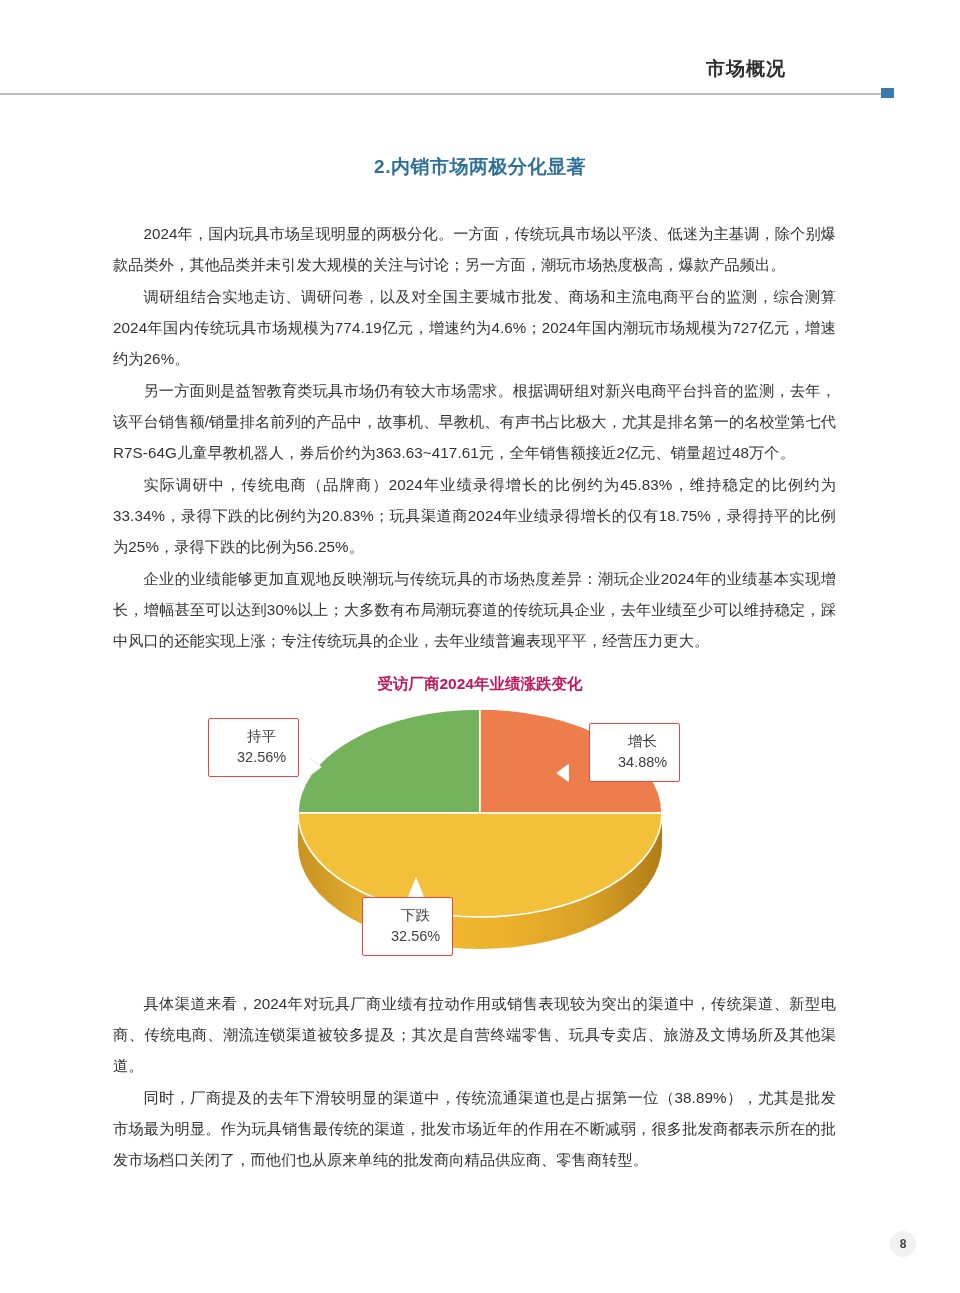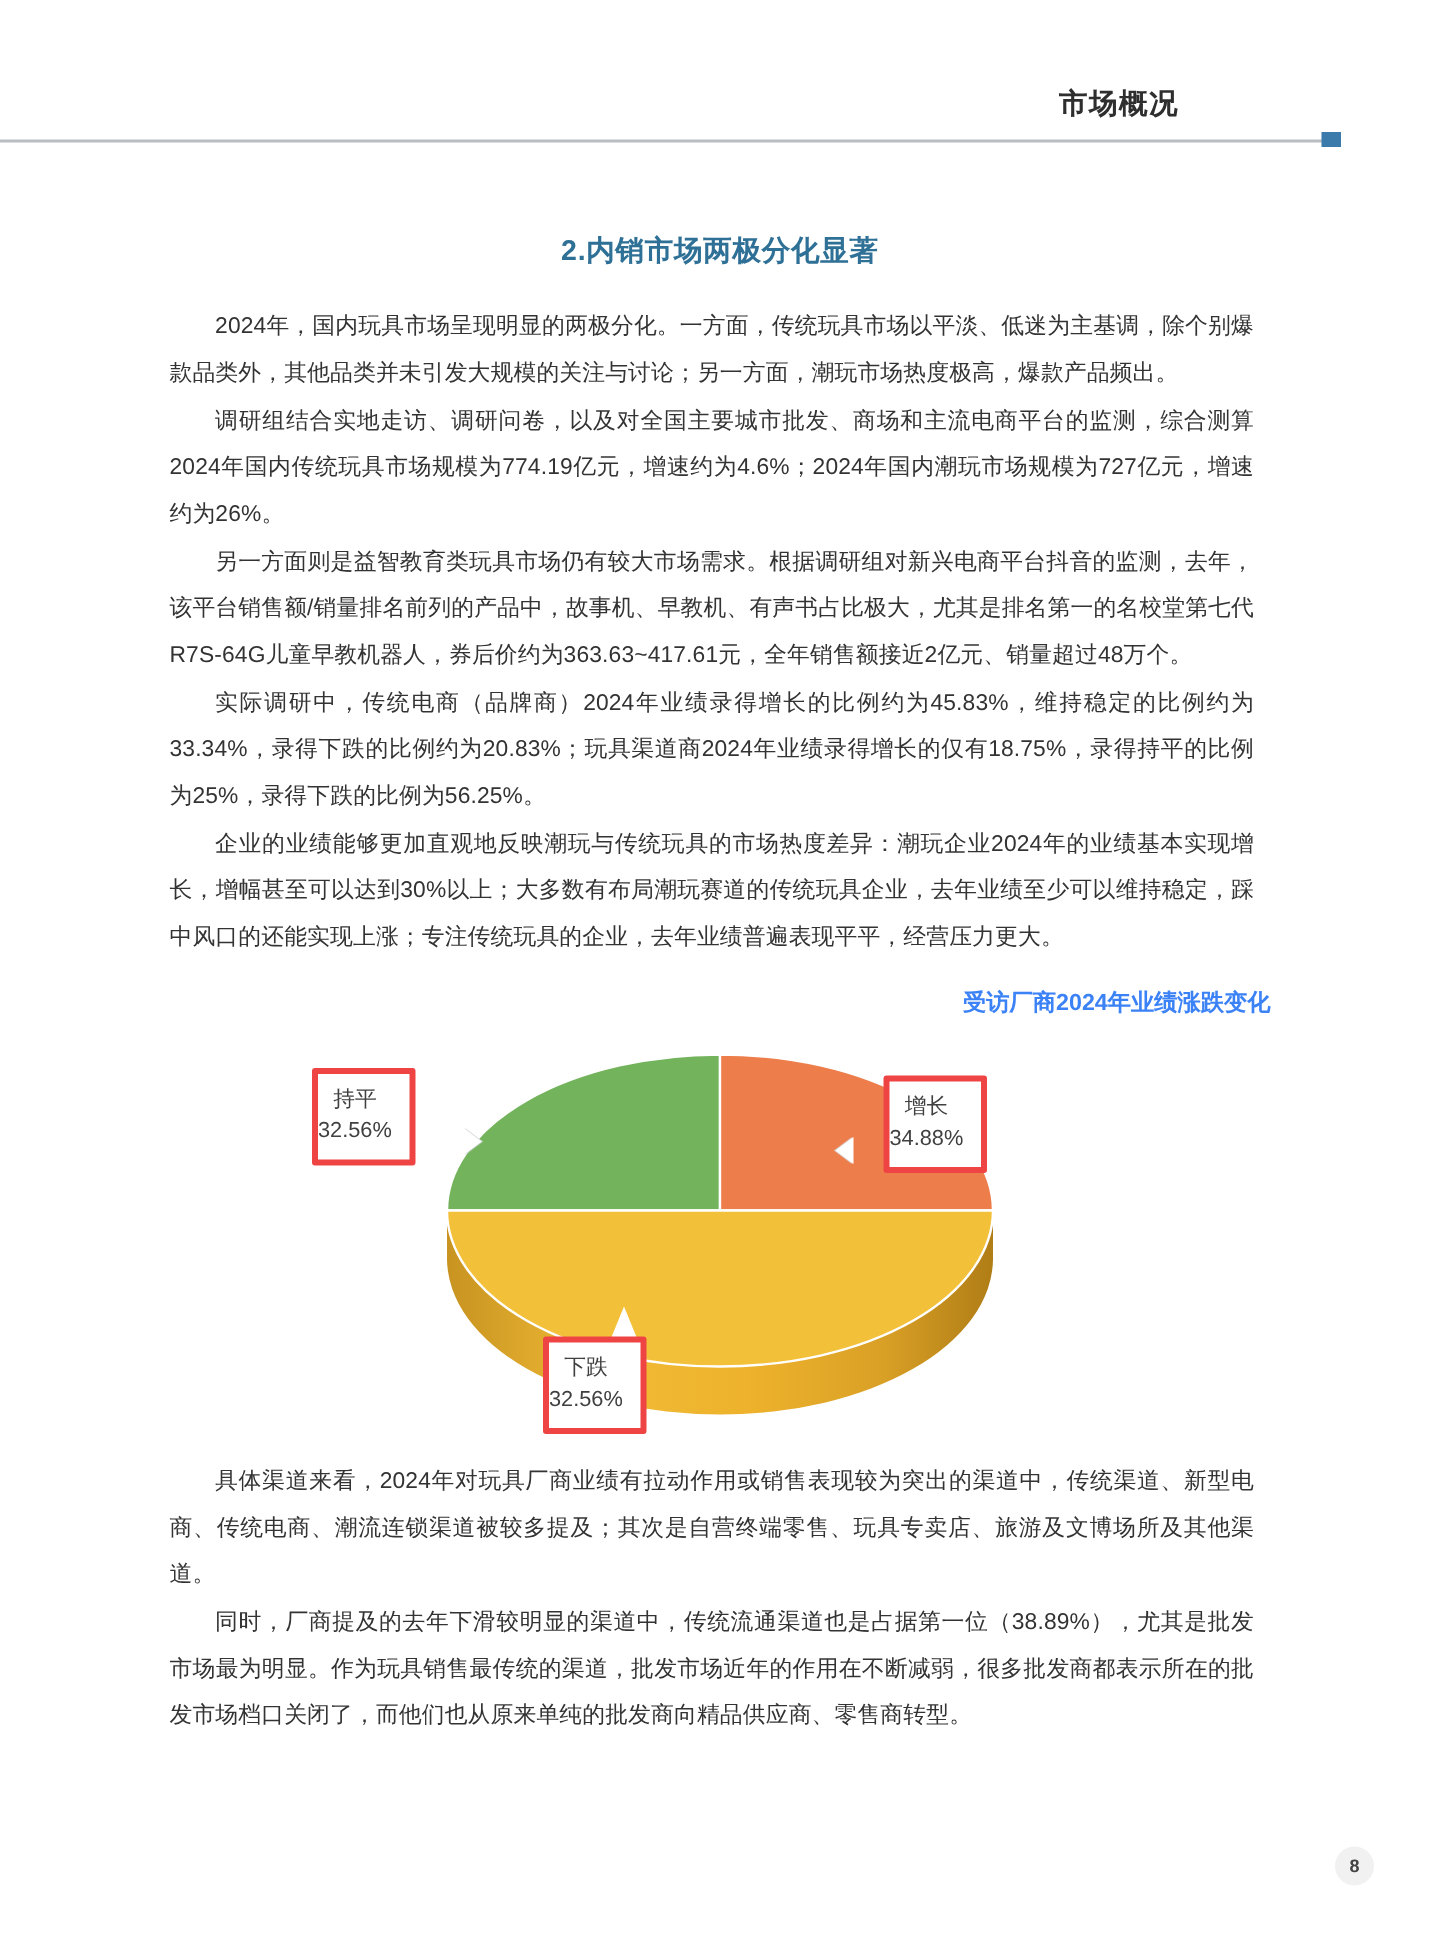--- a/index.html
+++ b/index.html
@@ -56,21 +56,21 @@
     top: 140px;
     width: 734px;
   }
 
   .section-title {
     text-align: center;
     font-size: 19px;
     font-weight: bold;
     color: #2f7096;
     letter-spacing: .5px;
-    margin: 14px 0 22px 0;
+    margin: 14px 0 38px 0;
   }
 
   p.body-text {
     margin: 0 11px 1px 0;
     font-size: 15.2px;
     line-height: 31px;
     text-align: justify;
     text-justify: inter-ideograph;
     text-indent: 2em;
     color: #333333;
@@ -78,43 +78,43 @@
   }
 
   
   .chart-block {
     margin-top: 18px;
     margin-bottom: 14px;
     position: relative;
     height: 300px;
   }
   .chart-title {
-    text-align: right;
+    text-align: center;
     font-size: 15.5px;
     font-weight: bold;
-    color: #3b82f6;
-    margin-bottom: 16px;
+    color: #be185d;
+    margin-bottom: 6px;
   }
   .pie-stage {
     position: relative;
     width: 734px;
     height: 262px;
   }
 
   
   .pie-svg { position: absolute; left: 0; top: 0; }
 
   
   .callout {
     position: absolute;
     background: #ffffff;
-    border: 4px solid #ef4444;
+    border: 1px solid #ef4444;
     border-radius: 2px;
     text-align: center;
-    padding: 7px 12px 8px 0;
+    padding: 7px 12px 8px 28px;
     line-height: 21px;
     color: #404040;
     font-size: 14.5px;
     z-index: 5;
     box-shadow: 0 0 0 0 rgba(0,0,0,0);
   }
   .callout .cl-name { display:block; font-size: 14.5px; }
   .callout .cl-val  { display:block; font-size: 14.5px; }
 
   .callout.grow   { left: 476px; top: 22px;  }

